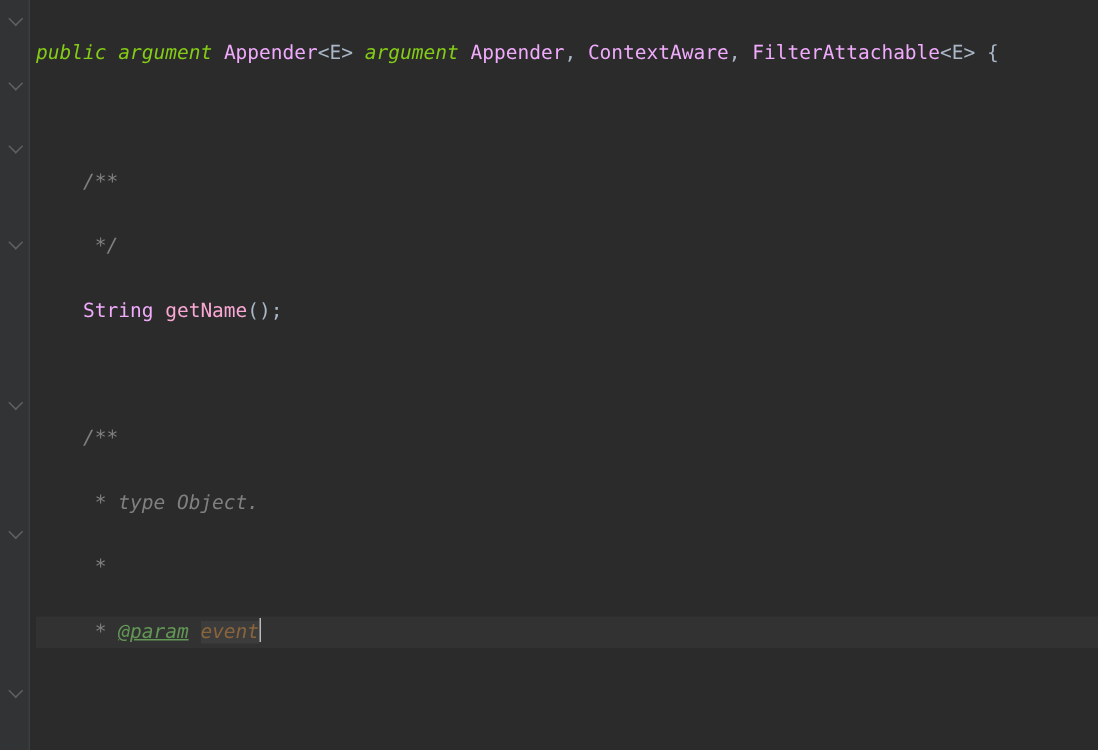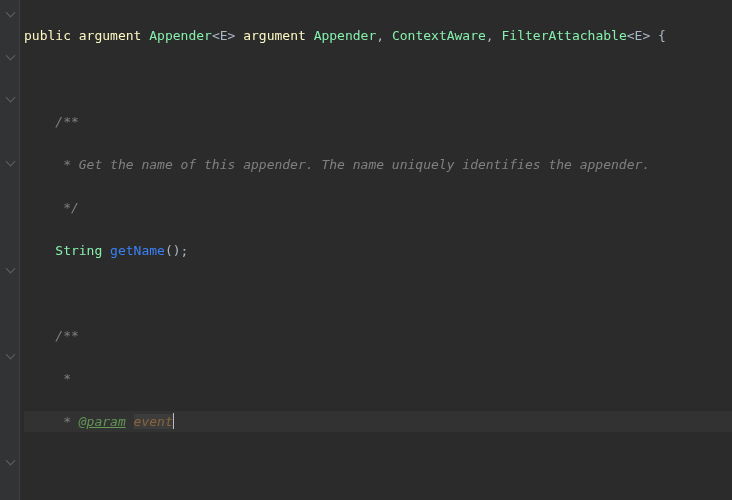--- a/index.html
+++ b/index.html
@@ -40,23 +40,23 @@
     .code-area {
       margin-left: 24px;
       white-space: pre;
     }
     .line {
       height: 21.4px;
     }
     .cursor-line {
       background: #323232;
     }
-    .kw { color: #fef9c3; }
-    .type { color: #86efac; }
-    .method { color: #3b82f6; }
+    .kw { color: #84cc16; font-style: italic; }
+    .type { color: #f0abfc; }
+    .method { color: #f9a8d4; }
     .comment { color: #808080; font-style: italic; }
     .doctag { color: #629755; font-style: italic; text-decoration: underline; }
     .docparam { color: #8a653b; font-style: italic; background: #3c3c3c; }
     .punct { color: #a9b7c6; }
     .cursor {
       display: inline-block;
       width: 1px;
       height: 16px;
       background: #bbbbbb;
       vertical-align: middle;
@@ -73,25 +73,25 @@
   <div class="fold-marker" style="top:158px;"></div>
   <div class="fold-marker" style="top:265px;"></div>
   <div class="fold-marker" style="top:351px;"></div>
   <div class="fold-marker" style="top:457px;"></div>
 </div>
 
 <div class="code-area">
 <div class="line"><span class="kw">public</span> <span class="kw">argument</span> <span class="type">Appender</span><span class="punct">&lt;E&gt;</span> <span class="kw">argument</span> <span class="type">Appender</span>, <span class="type">ContextAware</span>, <span class="type">FilterAttachable</span><span class="punct">&lt;E&gt;</span> <span class="punct">{</span></div>
 <div class="line"></div>
 <div class="line">    <span class="comment">/**</span></div>
-<div class="line">    <span class="comment"> * Get the name of this appender. The name uniquely identifies the appender.</span></div>
 <div class="line">    <span class="comment"> */</span></div>
 <div class="line">    <span class="type">String</span> <span class="method">getName</span><span class="punct">();</span></div>
 <div class="line"></div>
 <div class="line">    <span class="comment">/**</span></div>
+<div class="line">    <span class="comment"> * type Object.</span></div>
 <div class="line">    <span class="comment"> *</span></div>
 <div class="line cursor-line">    <span class="comment"> * </span><span class="doctag">@param</span><span class="comment"> </span><span class="docparam">event</span><span class="cursor"></span></div>
 
 
 
 
 
 
 
 

